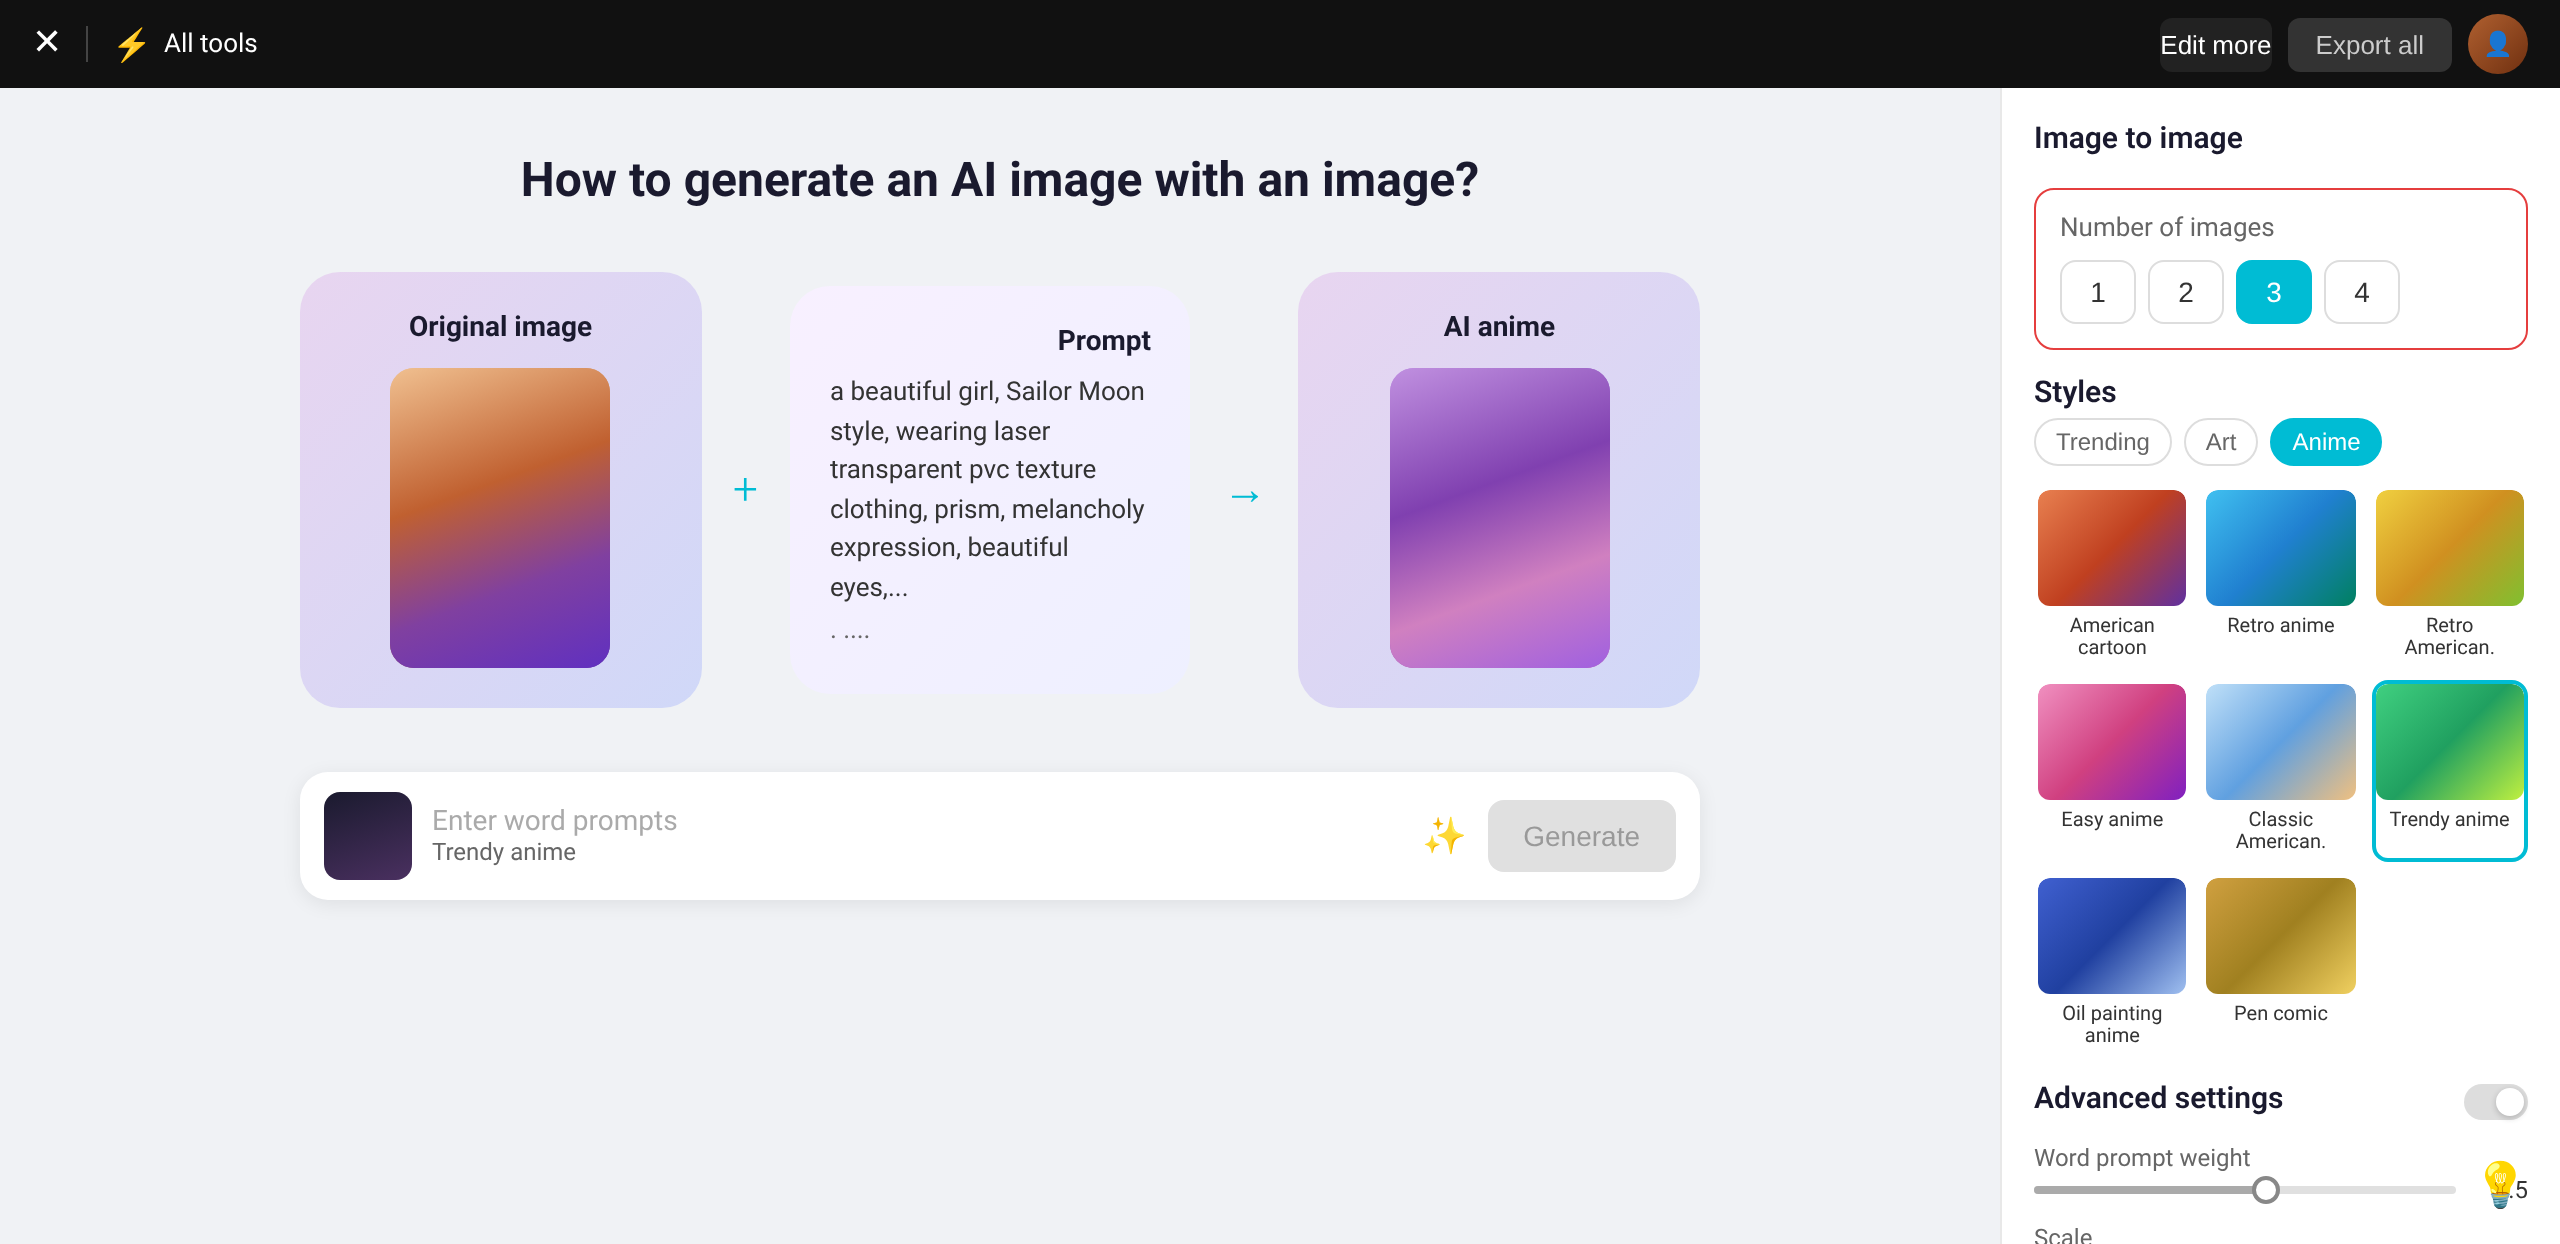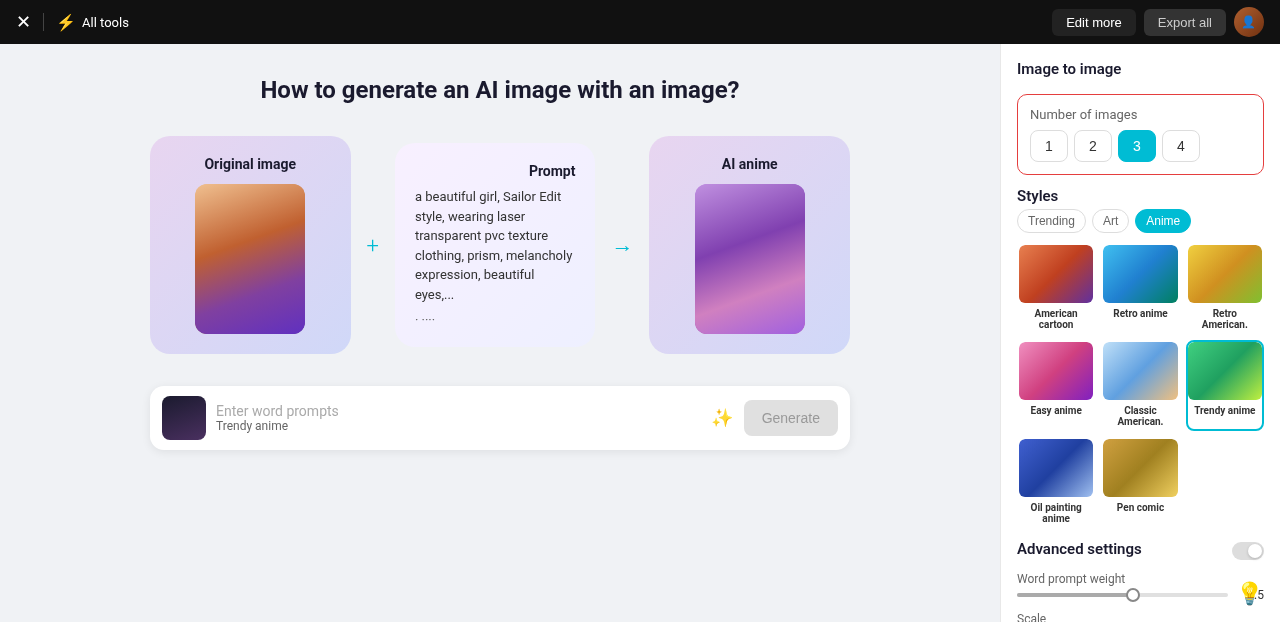--- a/index.html
+++ b/index.html
@@ -25,21 +25,21 @@
     .topnav-logo { color: #fff; font-size: 18px; line-height:1; }
     .topnav-divider { width: 1px; height: 18px; background: #444; }
     .topnav-tools { display: flex; align-items: center; gap: 6px; color: #fff; font-size: 13px; }
     .topnav-tools-icon { font-size: 16px; }
     .topnav-right { display: flex; align-items: center; gap: 8px; }
     .btn-edit-more {
       background: #222;
       color: #fff;
       border: none;
       border-radius: 6px;
-      padding: 6px 14px;
+      padding: 6px 0;
       font-size: 13px;
       cursor: pointer;
     }
     .btn-export-all {
       background: #333;
       color: #ccc;
       border: none;
       border-radius: 6px;
       padding: 6px 14px;
       font-size: 13px;
@@ -280,21 +280,20 @@
     }
     .style-item {
       display: flex;
       flex-direction: column;
       align-items: center;
       gap: 3px;
       cursor: pointer;
       border-radius: 8px;
       overflow: hidden;
       border: 2px solid transparent;
-      font-weight: bold;
     }
     .style-item.selected {
       border-color: #00bcd4;
     }
     .style-thumb {
       width: 100%; height: 58px;
       border-radius: 6px;
       overflow: hidden;
     }
     .style-name {
@@ -421,21 +420,21 @@
         <span class="demo-card-title">Original image</span>
         <div class="demo-image-placeholder">
           <div class="human-silhouette"></div>
         </div>
       </div>
 
       <span class="plus-icon">+</span>
 
       <div class="prompt-card">
         <span class="prompt-card-title">Prompt</span>
-        <p class="prompt-text">a beautiful girl, Sailor Edit style, wearing laser transparent pvc texture clothing, prism, melancholy expression, beautiful eyes,...</p>
+        <p class="prompt-text">a beautiful girl, Sailor Moon style, wearing laser transparent pvc texture clothing, prism, melancholy expression, beautiful eyes,...</p>
         <span class="prompt-dots">· ····</span>
       </div>
 
       <span class="arrow-icon">→</span>
 
       <div class="demo-card">
         <span class="demo-card-title">AI anime</span>
         <div class="demo-image-placeholder demo-image-ai">
           <div class="human-silhouette-ai"></div>
         </div>

